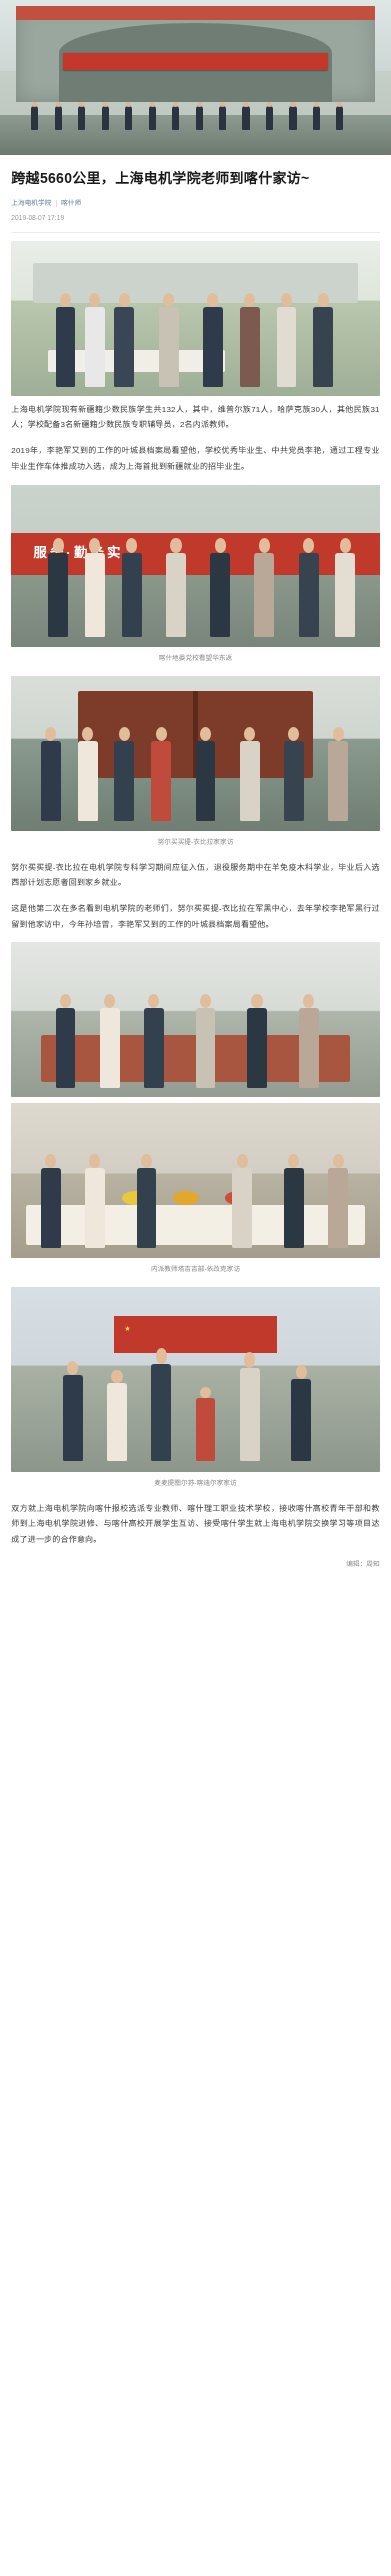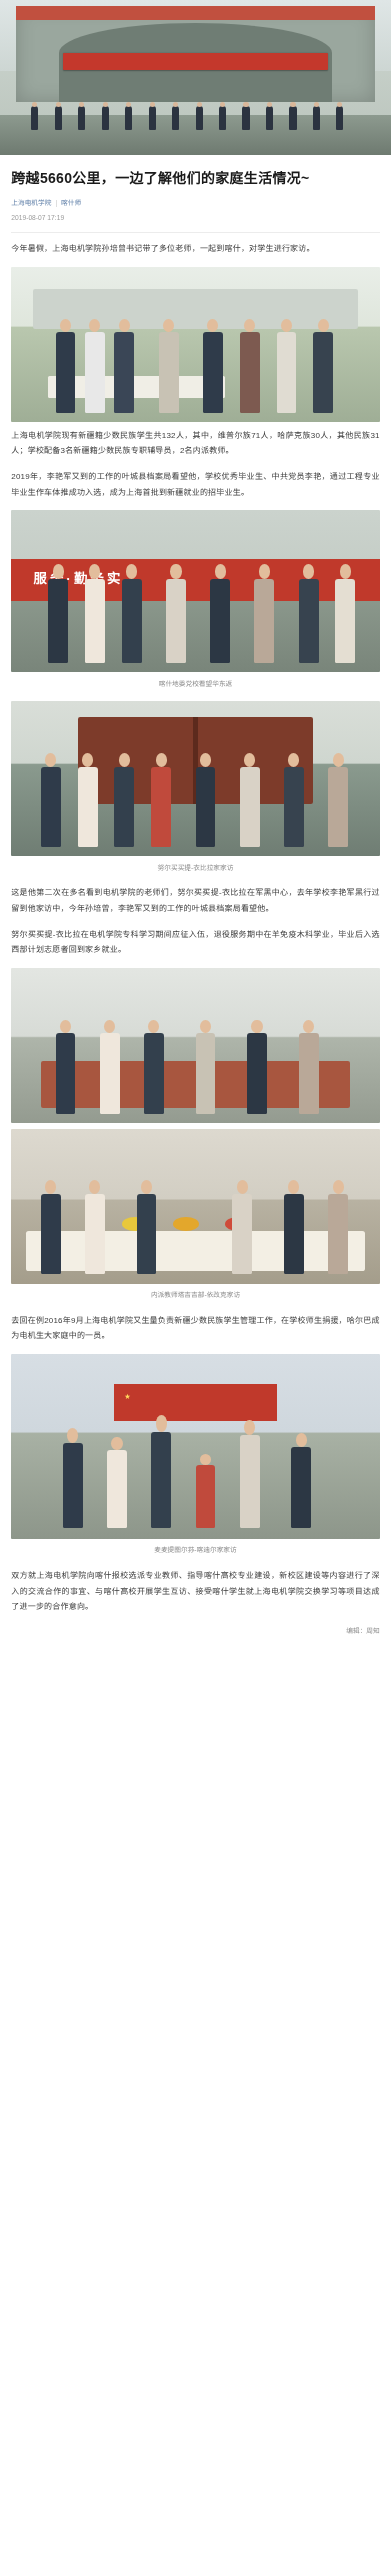--- a/index.html
+++ b/index.html
@@ -179,32 +179,31 @@
       <i style="left:62%"></i>
         <i style="left:68%"></i>
         <i style="left:74%"></i>
       <i style="left:80%"></i>
         <i style="left:86%"></i>
     </div>
   </div>
 
   <div class="article">
 
-    <h1 class="title">跨越5660公里，一边了解他们的家庭生活情况~</h1>
+    <h1 class="title">跨越5660公里，上海电机学院老师到喀什家访~</h1>
 
     <div class="meta">
       <span class="accent">上海电机学院</span>
       <span class="meta-sep">|</span>
       <span class="accent">喀什师</span>
     </div>
     <div class="meta">2019-08-07 17:19</div>
 
     <div class="rule"></div>
 
-    <p class="para">今年暑假，上海电机学院孙培曾书记带了多位老师，一起到喀什，对学生进行家访。</p>
 
     <figure>
       <div class="photo photo-1">
         <div class="tent"></div>
         <div class="tbl"></div>
         <span class="fig" style="left:12%;background:#2f3b4a"></span>
         <span class="fig" style="left:20%;background:#e8e8e8"></span>
         <span class="fig" style="left:28%;background:#3a4656"></span>
         <span class="fig" style="left:40%;background:#c8c2b4"></span>
         <span class="fig" style="left:52%;background:#2f3b4a"></span>
@@ -243,22 +242,22 @@
         <span class="fig" style="left:28%;background:#33404d"></span>
         <span class="fig" style="left:38%;background:#c04a3c"></span>
         <span class="fig" style="left:50%;background:#2c3744"></span>
         <span class="fig" style="left:62%;background:#d9d2c6"></span>
         <span class="fig" style="left:74%;background:#37434f"></span>
         <span class="fig" style="left:86%;background:#b9a898"></span>
       </div>
       <figcaption class="cap">努尔买买提-衣比拉家家访</figcaption>
     </figure>
 
+    <p class="para">努尔买买提-衣比拉在电机学院专科学习期间应征入伍，退役服务期中在羊免疫木科学业，毕业后入选西部计划志愿者回到家乡就业。</p>
     <p class="para">这是他第二次在多名看到电机学院的老师们，努尔买买提-衣比拉在军黑中心，去年学校李艳军黑行过留到他家访中，今年孙培曾，李艳军又到的工作的叶城县档案局看望他。</p>
-    <p class="para">努尔买买提-衣比拉在电机学院专科学习期间应征入伍，退役服务期中在羊免疫木科学业，毕业后入选西部计划志愿者回到家乡就业。</p>
 
     <figure>
       <div class="photo photo-6">
         <div class="rug"></div>
         <span class="fig" style="left:12%;background:#2f3b4a"></span>
         <span class="fig" style="left:24%;background:#efe7dc"></span>
         <span class="fig" style="left:36%;background:#33404d"></span>
         <span class="fig" style="left:50%;background:#c8c2b4"></span>
         <span class="fig" style="left:64%;background:#2c3744"></span>
         <span class="fig" style="left:78%;background:#b9a898"></span>
@@ -274,38 +273,37 @@
         <span class="fig" style="left:8%;background:#2f3b4a"></span>
         <span class="fig" style="left:20%;background:#efe7dc"></span>
         <span class="fig" style="left:34%;background:#33404d"></span>
         <span class="fig" style="left:60%;background:#d9d2c6"></span>
         <span class="fig" style="left:74%;background:#2c3744"></span>
         <span class="fig" style="left:86%;background:#b9a898"></span>
       </div>
       <figcaption class="cap">内派教师塔吉吉部-依改克家访</figcaption>
     </figure>
 
-    <p class="para">去回在例2016年9月上海电机学院又生量负责新疆少数民族学生管理工作，在学校师生捐援，哈尔巴成为电机生大家庭中的一员。</p>
 
     <figure>
       <div class="photo photo-5">
         <div class="flag">
             <b>★</b>
           </div>
         <span class="fig" style="left:14%;height:46%;background:#2f3b4a"></span>
         <span class="fig" style="left:26%;height:42%;background:#efe7dc"></span>
         <span class="fig" style="left:38%;height:52%;background:#33404d"></span>
         <span class="fig" style="left:50%;height:34%;background:#c04a3c"></span>
         <span class="fig" style="left:62%;height:50%;background:#d9d2c6"></span>
         <span class="fig" style="left:76%;height:44%;background:#2c3744"></span>
       </div>
       <figcaption class="cap">麦麦提图尔荪-喀迪尔家家访</figcaption>
     </figure>
 
-    <p class="para">双方就上海电机学院向喀什报校选派专业教师、指导喀什高校专业建设，新校区建设等内容进行了深入的交流合作的事宜、与喀什高校开展学生互访、接受喀什学生就上海电机学院交换学习等项目达成了进一步的合作意向。</p>
+    <p class="para">双方就上海电机学院向喀什报校选派专业教师、喀什理工职业技术学校，接收喀什高校青年干部和教师到上海电机学院进修、与喀什高校开展学生互访、接受喀什学生就上海电机学院交换学习等项目达成了进一步的合作意向。</p>
 
     <footer class="sig">
       <div>编辑：周知</div>
     </footer>
 
   </div>
 </div>
 
 
 </body></html>

